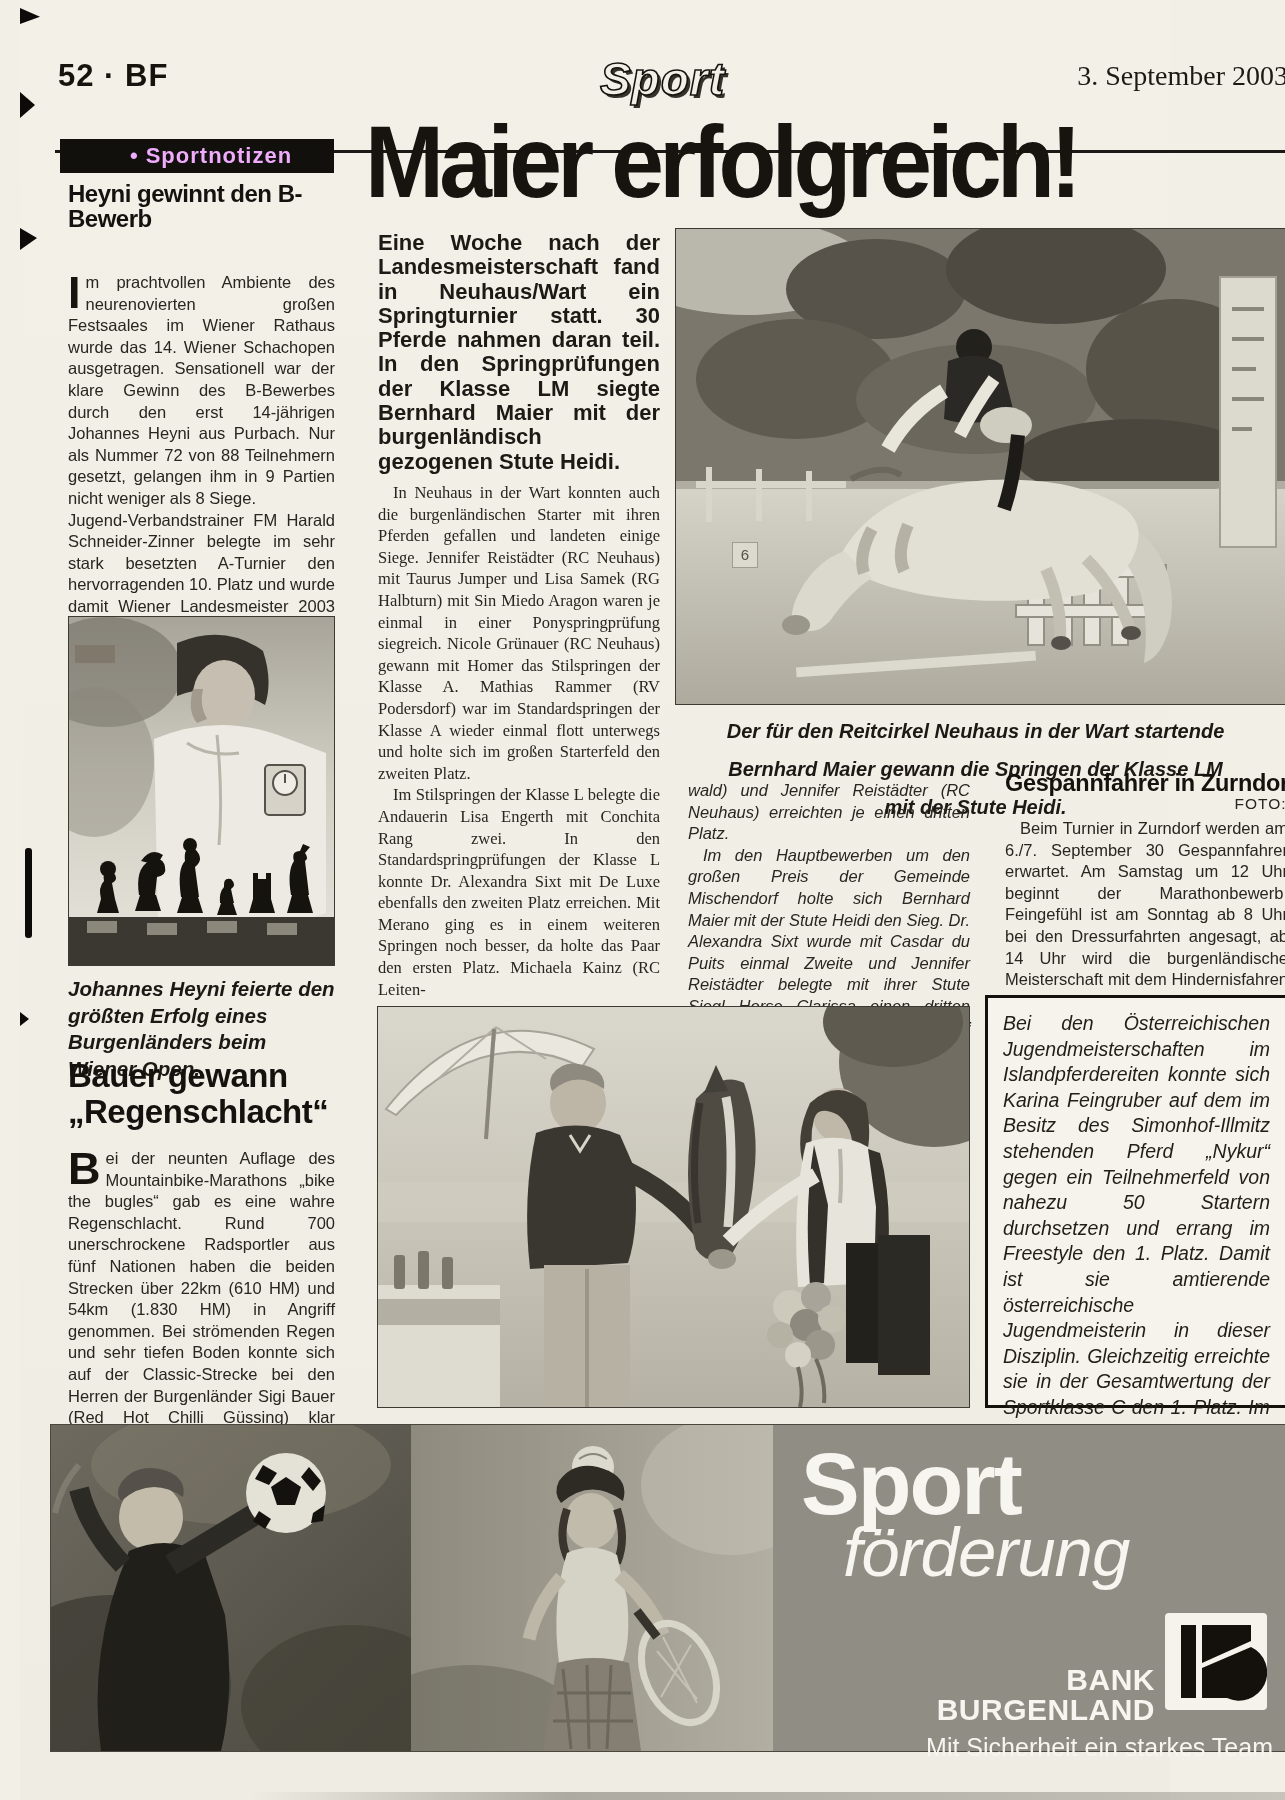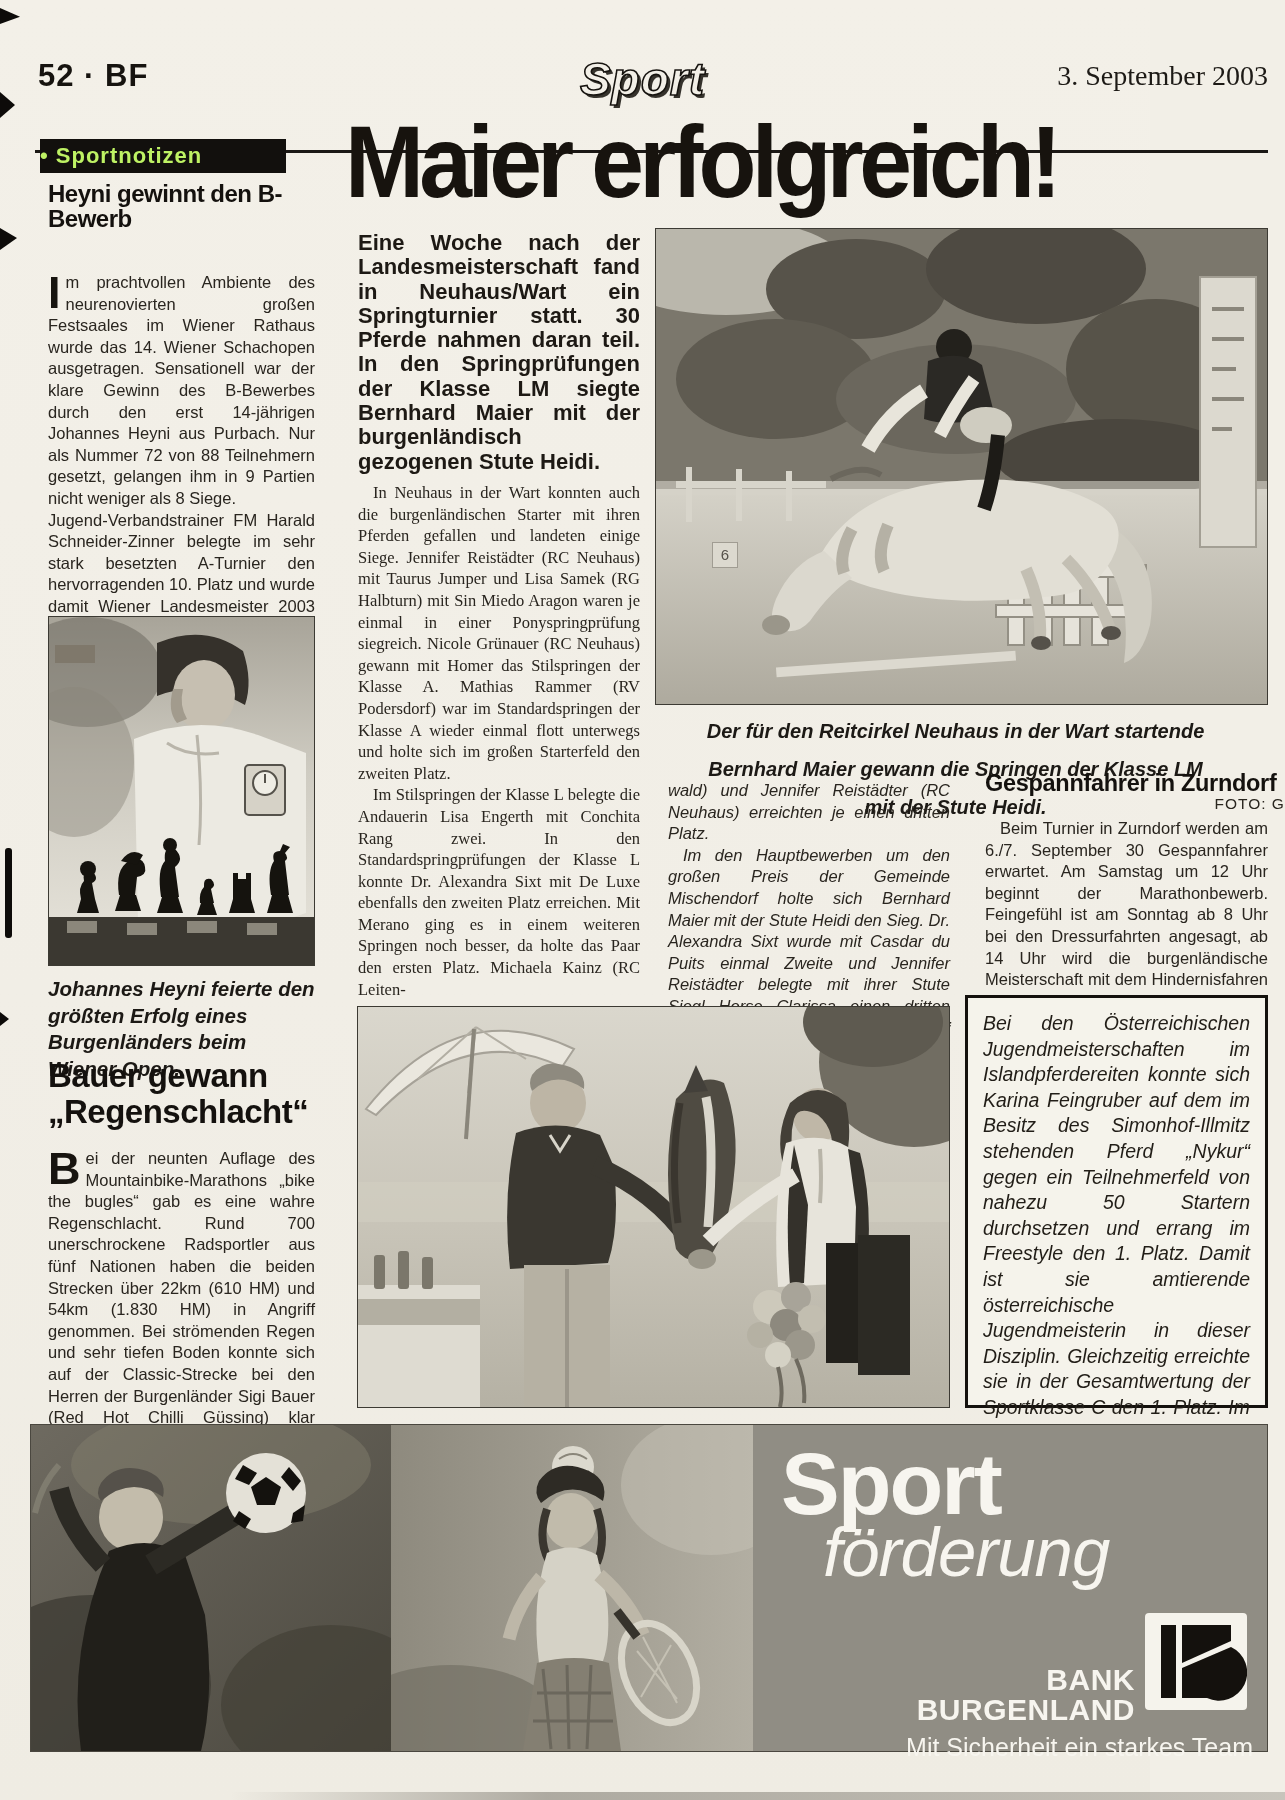--- a/index.html
+++ b/index.html
@@ -1,31 +1,31 @@
 <!DOCTYPE html>
 <html><head>
 <meta charset="utf-8">
 <style>
   html,body{margin:0;padding:0;}
   body{width:1285px;height:1800px;background:#f2efe7;font-family:"Liberation Sans",sans-serif;overflow:hidden;}
   .page{position:relative;width:1150px;height:1800px;background:
-    linear-gradient(180deg,#f3f0e8 0%,#f1eee6 55%,#efece3 100%);}
+    linear-gradient(180deg,#f3f0e8 0%,#f1eee6 55%,#efece3 100%); margin-left: 20px;}
   .abs{position:absolute;}
 
   
   .pageno{left:38px;top:58px;font-size:31px;font-weight:bold;color:#16130f;letter-spacing:1px;}
   .masthead{left:0;top:52px;width:1285px;text-align:center;font-size:46px;font-weight:bold;font-style:italic;
     color:#f2efe7;-webkit-text-stroke:1.6px #16130f;text-shadow:3px 3px 0 #35322c;letter-spacing:1px;}
   .dateline{left:0;top:60px;width:1268px;text-align:right;font-family:"Liberation Serif",serif;
     font-size:28px;color:#1d1a16;}
   .headrule{left:35px;top:150px;width:1233px;height:3px;background:#1b1815;}
 
   
-  .notizen-bar{left:40px;top:139px;width:246px;height:34px;background:#12100d;color:#bef264;
-    font-size:22px;font-weight:bold;line-height:34px;text-align:left;letter-spacing:1px;}
+  .notizen-bar{left:40px;top:139px;width:246px;height:34px;background:#12100d;color:#f0abfc;
+    font-size:22px;font-weight:bold;line-height:34px;text-align:center;letter-spacing:1px;padding-left:28px;}
   .h-left{left:48px;top:181px;width:258px;font-size:24px;font-weight:bold;line-height:1.06;
     color:#14110e;letter-spacing:-0.5px;}
   .h-left2{left:48px;top:1058px;width:268px;font-size:33px;font-weight:bold;line-height:1.08;
     color:#14110e;letter-spacing:-0.5px;}
   .body-txt{font-size:16.5px;line-height:21.6px;text-align:justify;color:#29251f;}
   .b1{left:48px;top:272px;width:267px;}
   .b2{left:48px;top:1148px;width:267px;}
   .dropcap{float:left;font-size:45px;line-height:37px;font-weight:bold;padding:2px 5px 0 0;color:#17140f;}
   .cap-left{left:48px;top:976px;width:267px;font-size:20.5px;line-height:26.5px;
     font-style:italic;font-weight:bold;color:#1c1915;}

